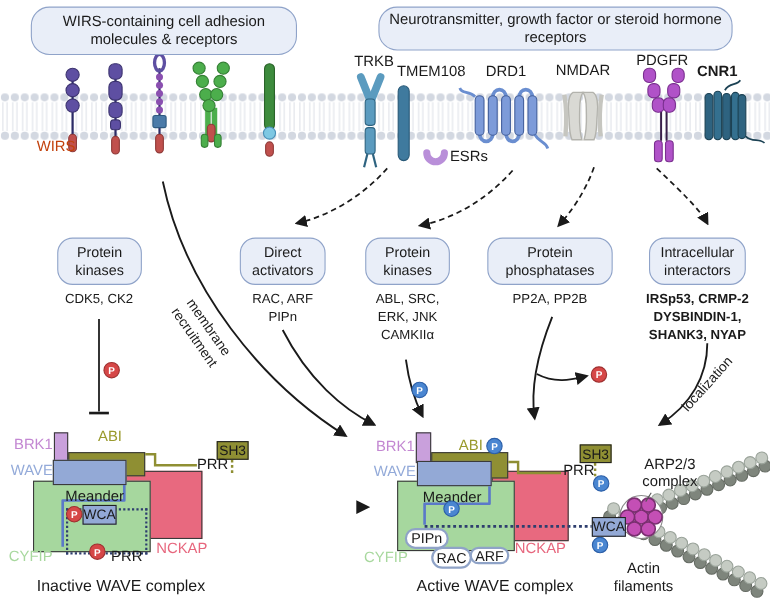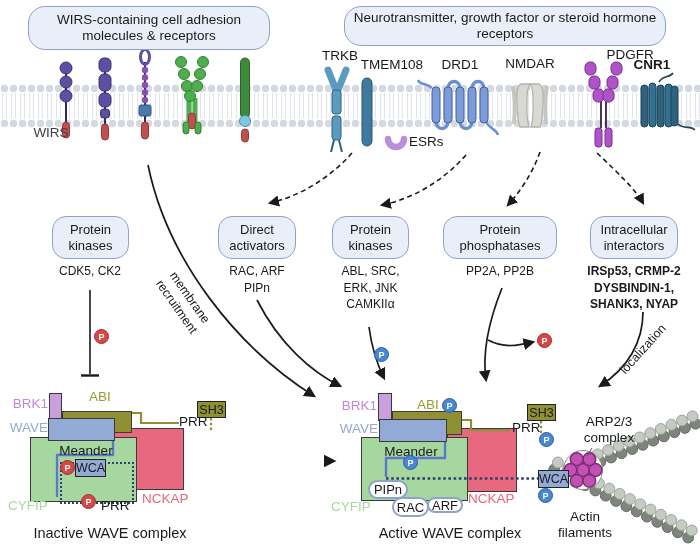--- a/index.html
+++ b/index.html
@@ -242,26 +242,26 @@
     </g>
   </svg>
 
   <div class="abs tbox z2" style="left:344px;top:6px;width:322px;height:40px;">
     <span>Neurotransmitter, growth factor or steroid hormone receptors</span>
   </div>
   <div class="abs tbox z2" style="left:28px;top:6px;width:242px;height:44px;">
     <span>WIRS-containing cell adhesion molecules &amp; receptors</span>
   </div>
 
-  <div class="abs rlab z2" style="left:30px;top:125px;width:42px;color:#404040;">WIRS</div>
+  <div class="abs rlab z2" style="left:30px;top:125px;width:42px;color:#c2410c;">WIRS</div>
   <div class="abs rlab z2" style="left:318px;top:48px;width:44px;">TRKB</div>
   <div class="abs rlab z2" style="left:356px;top:57px;width:72px;">TMEM108</div>
   <div class="abs rlab z2" style="left:438px;top:57px;width:44px;">DRD1</div>
   <div class="abs rlab z2" style="left:503px;top:56px;width:54px;">NMDAR</div>
-  <div class="abs rlab z2" style="left:574px;top:47px;width:56px;margin-left:28px;">PDGFR</div>
+  <div class="abs rlab z2" style="left:574px;top:47px;width:56px;">PDGFR</div>
   <div class="abs rlab z2" style="left:630px;top:57px;width:44px;font-weight:bold;">CNR1</div>
   <div class="abs rlab z2" style="left:409px;top:134px;width:40px;text-align:left;">ESRs</div>
 
   <div class="abs pbox z2" style="left:52px;top:216px;width:77px;height:43px;">
     <span>Protein kinases</span>
   </div>
   <div class="abs items z2" style="left:50px;top:263px;width:80px;">
     <div>CDK5, CK2</div>
   </div>
 

